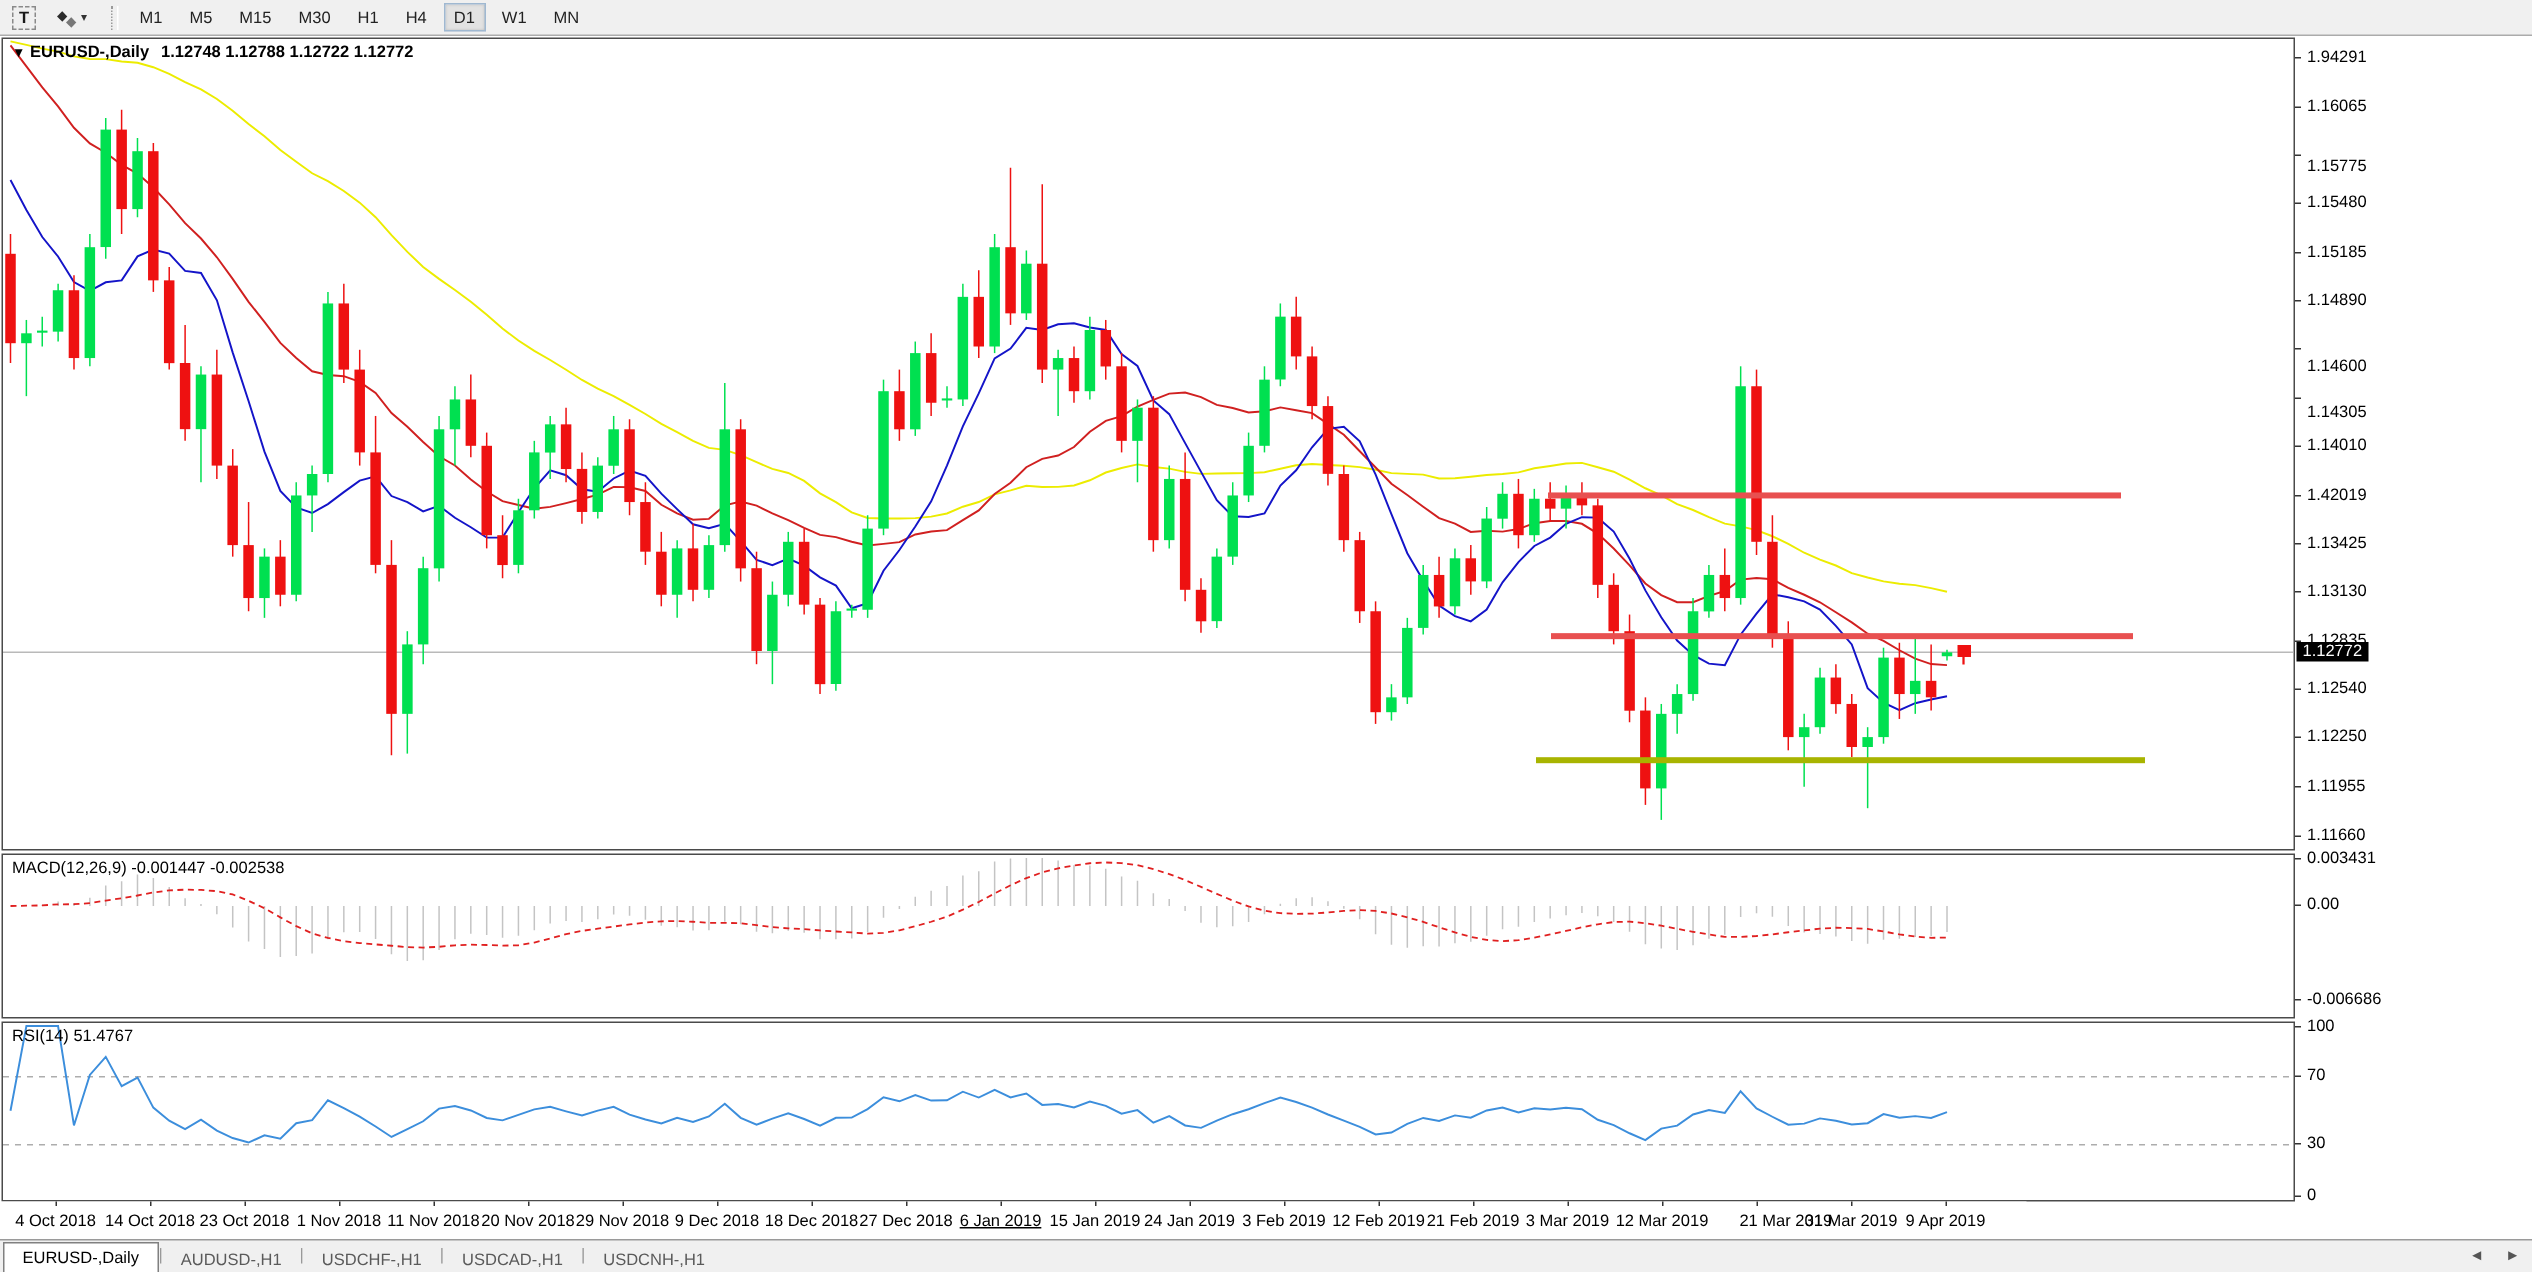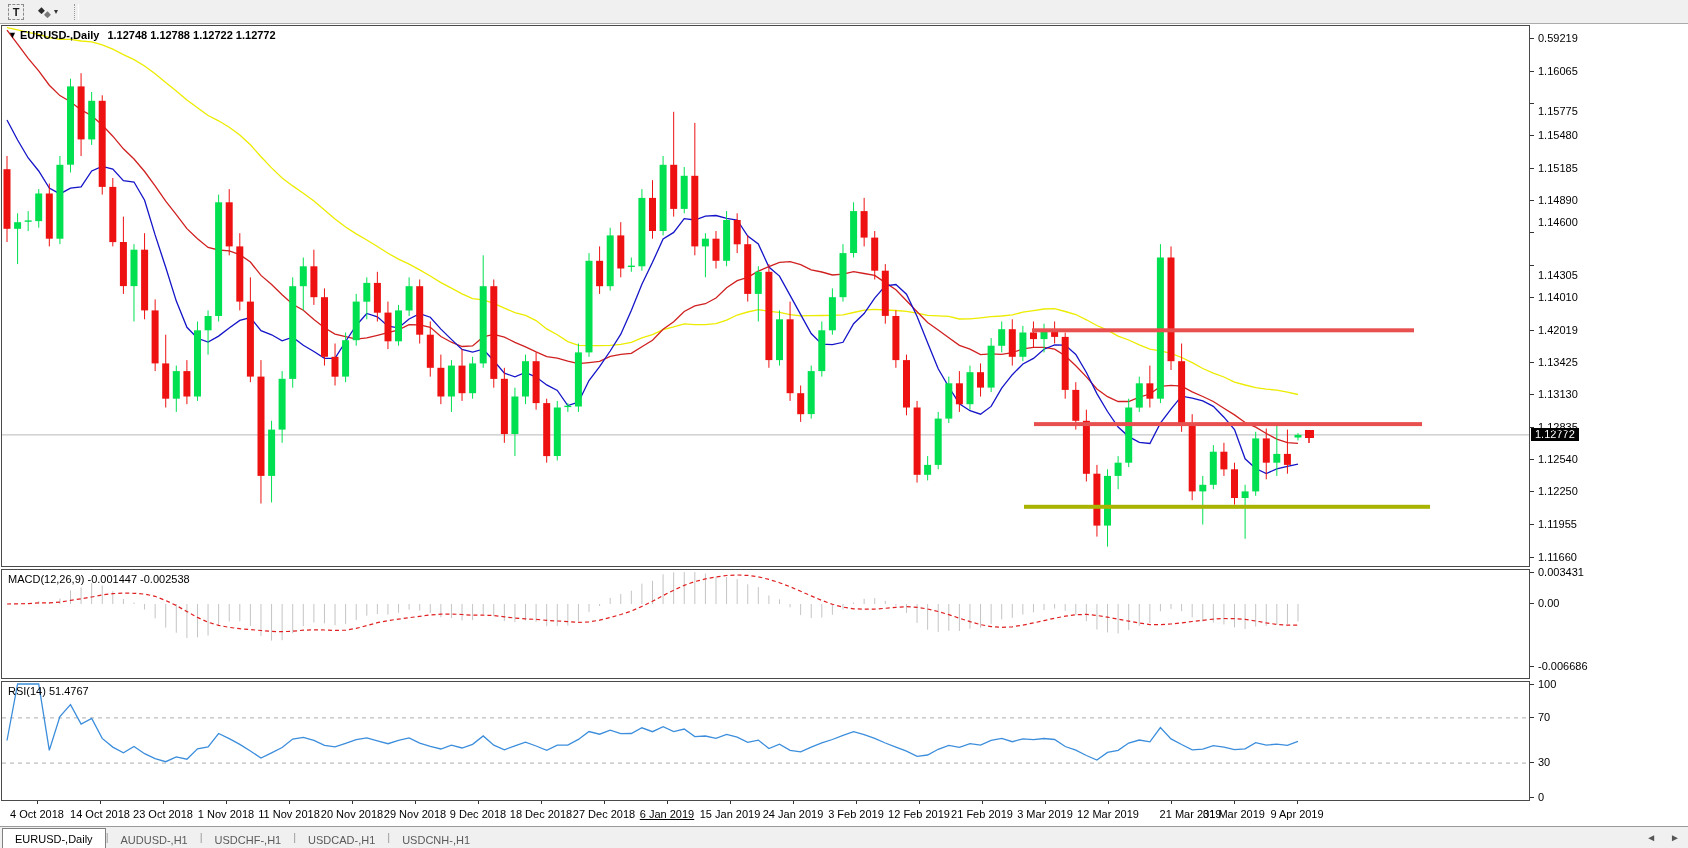--- a/index.html
+++ b/index.html
@@ -55,20 +55,31 @@
   <div id="toolbar">
     <div class="tool-btn" id="text-tool" style="margin-left:8px;">T</div>
     <div class="tool-btn" style="margin-left:8px;">
       <span class="cycle-icon">
         <span style="left:0;top:0;">◆</span>
           <span style="left:6px;top:4px;color:#777;">◆</span>
       </span>
       <span class="caret">▾</span>
     </div>
     <div class="grip" style="margin-left:10px;"></div>
+    <div id="tf-group" style="display:flex;align-items:center;">
+        <div class="tf-btn">M1</div>
+        <div class="tf-btn">M5</div>
+        <div class="tf-btn">M15</div>
+        <div class="tf-btn">M30</div>
+        <div class="tf-btn">H1</div>
+        <div class="tf-btn">H4</div>
+        <div class="tf-btn active">D1</div>
+        <div class="tf-btn">W1</div>
+        <div class="tf-btn">MN</div>
+      </div>
   </div>
 
   <div class="panel" id="main-panel">
     <div id="chart-header">
       <span class="sym-caret">▼</span>
       <span>EURUSD-,Daily</span>
       <span style="margin-left:8px;">1.12748 1.12788 1.12722 1.12772</span>
     </div>
     <svg id="main-svg" width="1527" height="540">
         <line x1="0" y1="408.89991999999904" x2="1527" y2="408.89991999999904" stroke="#B9B9B9" stroke-width="1"></line>
@@ -464,33 +475,33 @@
     <svg id="rsi-svg" width="1527" height="118">
         <line x1="0" y1="35.9" x2="1527" y2="35.9" stroke="#ADADAD" stroke-width="1" stroke-dasharray="4,4"></line>
         <line x1="0" y1="81.1" x2="1527" y2="81.1" stroke="#ADADAD" stroke-width="1" stroke-dasharray="4,4"></line>
         <polyline points="5.0,58.5 15.6,2.0 26.2,2.0 36.7,2.0 47.3,68.3 57.9,34.6 68.5,22.6 79.1,42.1 89.7,36.4 100.2,56.4 110.8,65.1 121.4,70.8 132.0,64.5 142.6,71.7 153.1,76.7 163.7,79.7 174.3,74.9 184.9,77.2 195.5,66.8 206.1,64.8 216.6,51.5 227.2,56.7 237.8,62.4 248.4,69.0 259.0,76.0 269.6,70.8 280.1,65.5 290.7,57.1 301.3,55.4 311.9,58.3 322.5,63.3 333.0,64.9 343.6,61.3 354.2,57.6 364.8,55.9 375.4,58.9 386.0,61.7 396.5,58.4 407.1,55.9 417.7,61.1 428.3,64.3 438.9,67.0 449.4,63.2 460.0,66.0 470.6,62.3 481.2,53.9 491.8,63.2 502.4,67.8 512.9,63.8 523.5,60.2 534.1,64.0 544.7,68.4 555.3,63.2 565.8,63.1 576.4,57.4 587.0,49.5 597.6,52.2 608.2,48.1 618.8,51.7 629.3,51.5 639.9,45.8 650.5,49.7 661.1,44.6 671.7,49.6 682.2,47.0 692.8,54.6 703.4,54.0 714.0,56.3 724.6,52.4 735.2,55.2 745.7,60.4 756.3,58.1 766.9,66.5 777.5,62.1 788.1,68.3 798.7,69.9 809.2,65.1 819.8,60.8 830.4,57.5 841.0,53.4 851.6,49.7 862.1,52.7 872.7,56.4 883.3,61.0 893.9,65.1 904.5,69.2 915.1,74.3 925.6,73.0 936.2,67.3 946.8,63.3 957.4,65.3 968.0,61.6 978.5,63.1 989.1,58.3 999.7,56.4 1010.3,59.7 1020.9,56.8 1031.5,57.6 1042.0,56.5 1052.6,57.5 1063.2,64.5 1073.8,68.1 1084.4,73.5 1094.9,78.1 1105.5,70.4 1116.1,68.4 1126.7,61.0 1137.3,58.0 1147.9,59.9 1158.4,45.5 1169.0,56.9 1179.6,62.5 1190.2,67.8 1200.8,67.1 1211.3,63.6 1221.9,65.2 1232.5,67.6 1243.1,66.8 1253.7,60.7 1264.3,63.1 1274.8,62.1 1285.4,63.3 1296.0,59.4" fill="none" stroke="#3C8EDC" stroke-width="1.3"></polyline>
       </svg>
   </div>
 
   <div id="axis-area">
     <div id="price-tag" style="top: 402.9px;">1.12772</div>
   <div class="axis-tick" style="top: 13px;"></div>
-      <div class="axis-label" style="top: 7px;">0.59219</div>
+      <div class="axis-label" style="top: 7px;">1.94291</div>
       <div class="axis-tick" style="top: 45.5503px;"></div>
       <div class="axis-label" style="top: 39.5503px;">1.16065</div>
       <div class="axis-tick" style="top: 77.5489px;"></div>
       <div class="axis-label" style="top: 80px;">1.15775</div>
       <div class="axis-tick" style="top: 110.099px;"></div>
       <div class="axis-label" style="top: 104.099px;">1.15480</div>
       <div class="axis-tick" style="top: 142.649px;"></div>
       <div class="axis-label" style="top: 136.649px;">1.15185</div>
       <div class="axis-tick" style="top: 175.2px;"></div>
       <div class="axis-label" style="top: 169.2px;">1.14890</div>
       <div class="axis-tick" style="top: 207.198px;"></div>
-      <div class="axis-label" style="top: 191px; text-align: right;">1.14600</div>
+      <div class="axis-label" style="top: 213px; text-align: right;">1.14600</div>
       <div class="axis-tick" style="top: 239.749px;"></div>
       <div class="axis-label" style="top: 244px;">1.14305</div>
       <div class="axis-tick" style="top: 272.299px;"></div>
       <div class="axis-label" style="top: 266.299px;">1.14010</div>
       <div class="axis-tick" style="top: 304.849px;"></div>
       <div class="axis-label" style="top: 298.849px;">1.42019</div>
       <div class="axis-tick" style="top: 336.848px;"></div>
       <div class="axis-label" style="top: 330.848px;">1.13425</div>
       <div class="axis-tick" style="top: 369.398px;"></div>
       <div class="axis-label" style="top: 363.398px;">1.13130</div>

